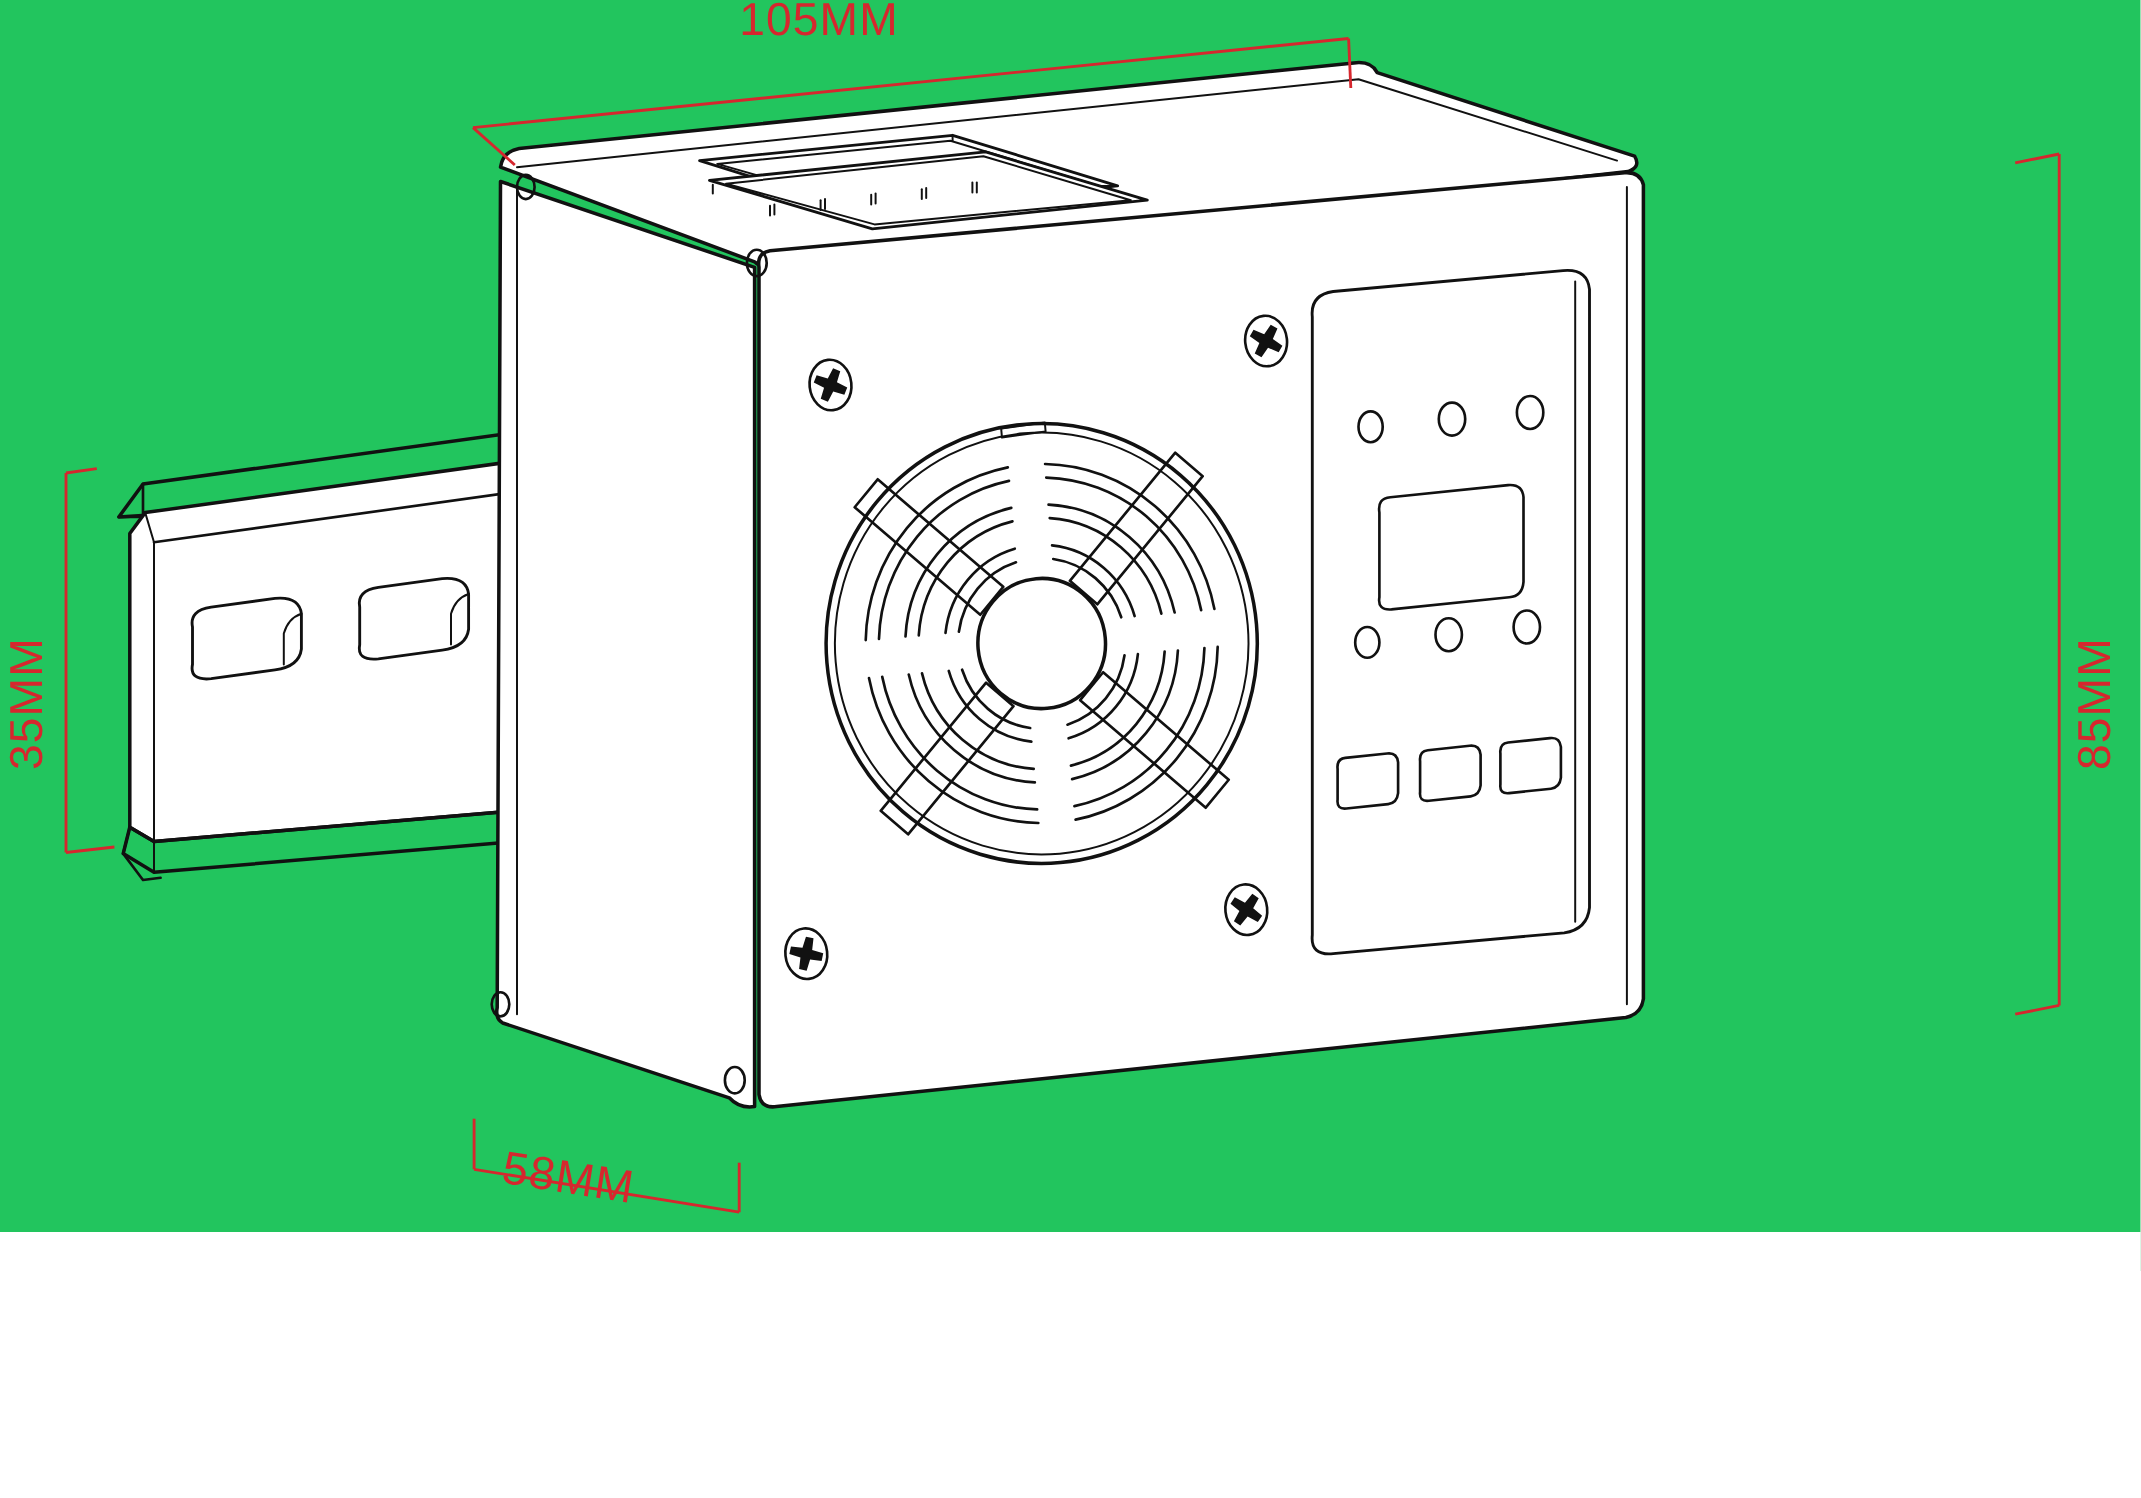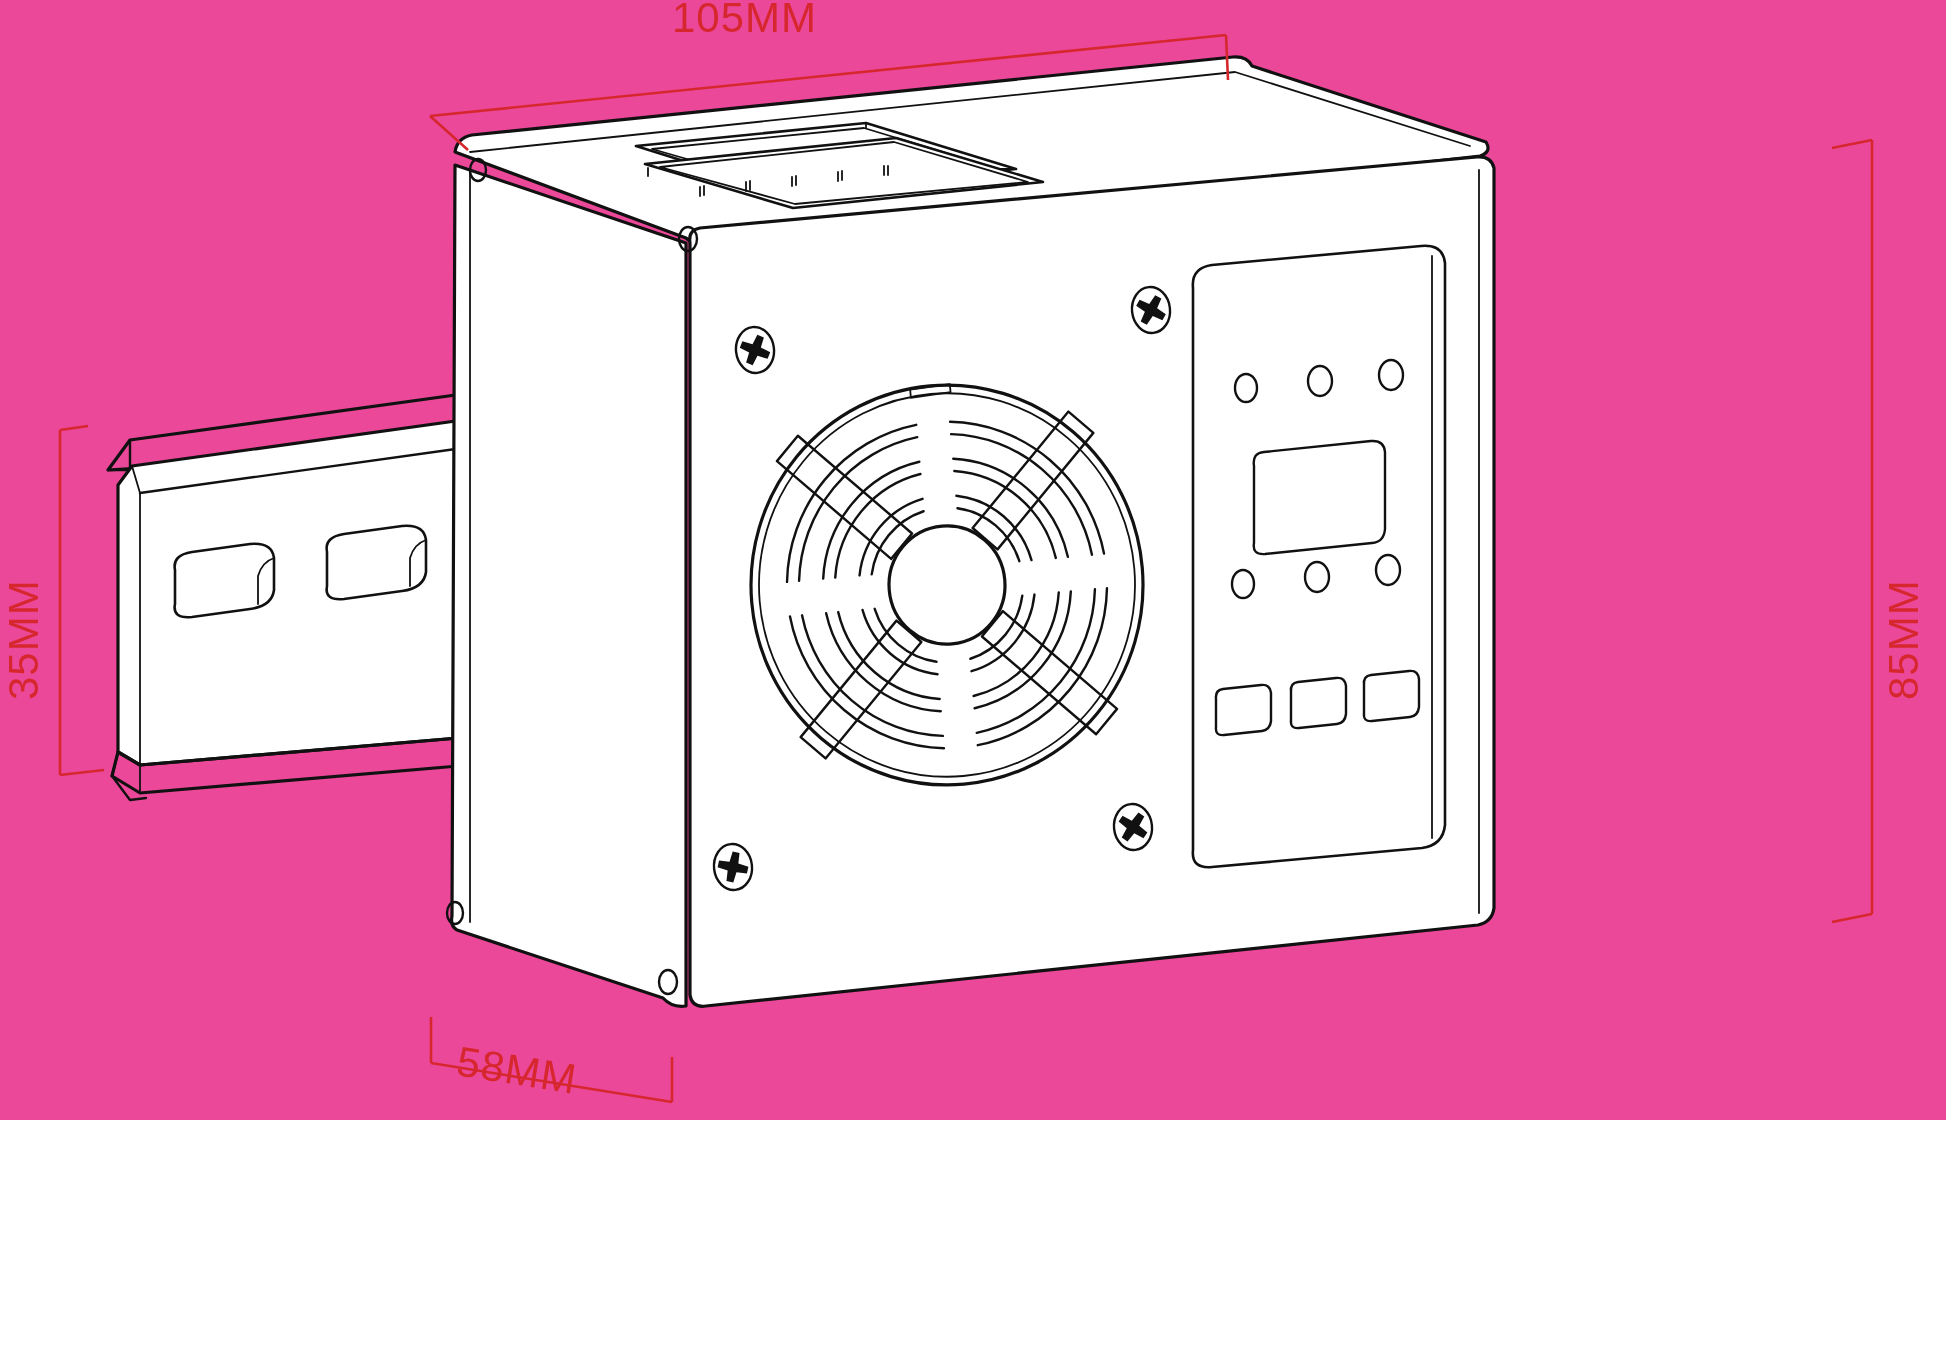--- a/index.html
+++ b/index.html
@@ -10,21 +10,21 @@
   body {
     width: 1946px;
     height: 1362px;
     overflow: hidden;
     font-family: "Liberation Sans", sans-serif;
   }
   #drawing-root {
     position: relative;
     width: 1946px;
     height: 1120px;
-    background: #ec4899;
+    background: #22c55e;
   }
   svg.sheet {
     display: block;
     width: 1946px;
     height: 1362px;
   }
   .ln {
     fill: none;
     stroke: #111111;
     stroke-width: 3.2;

